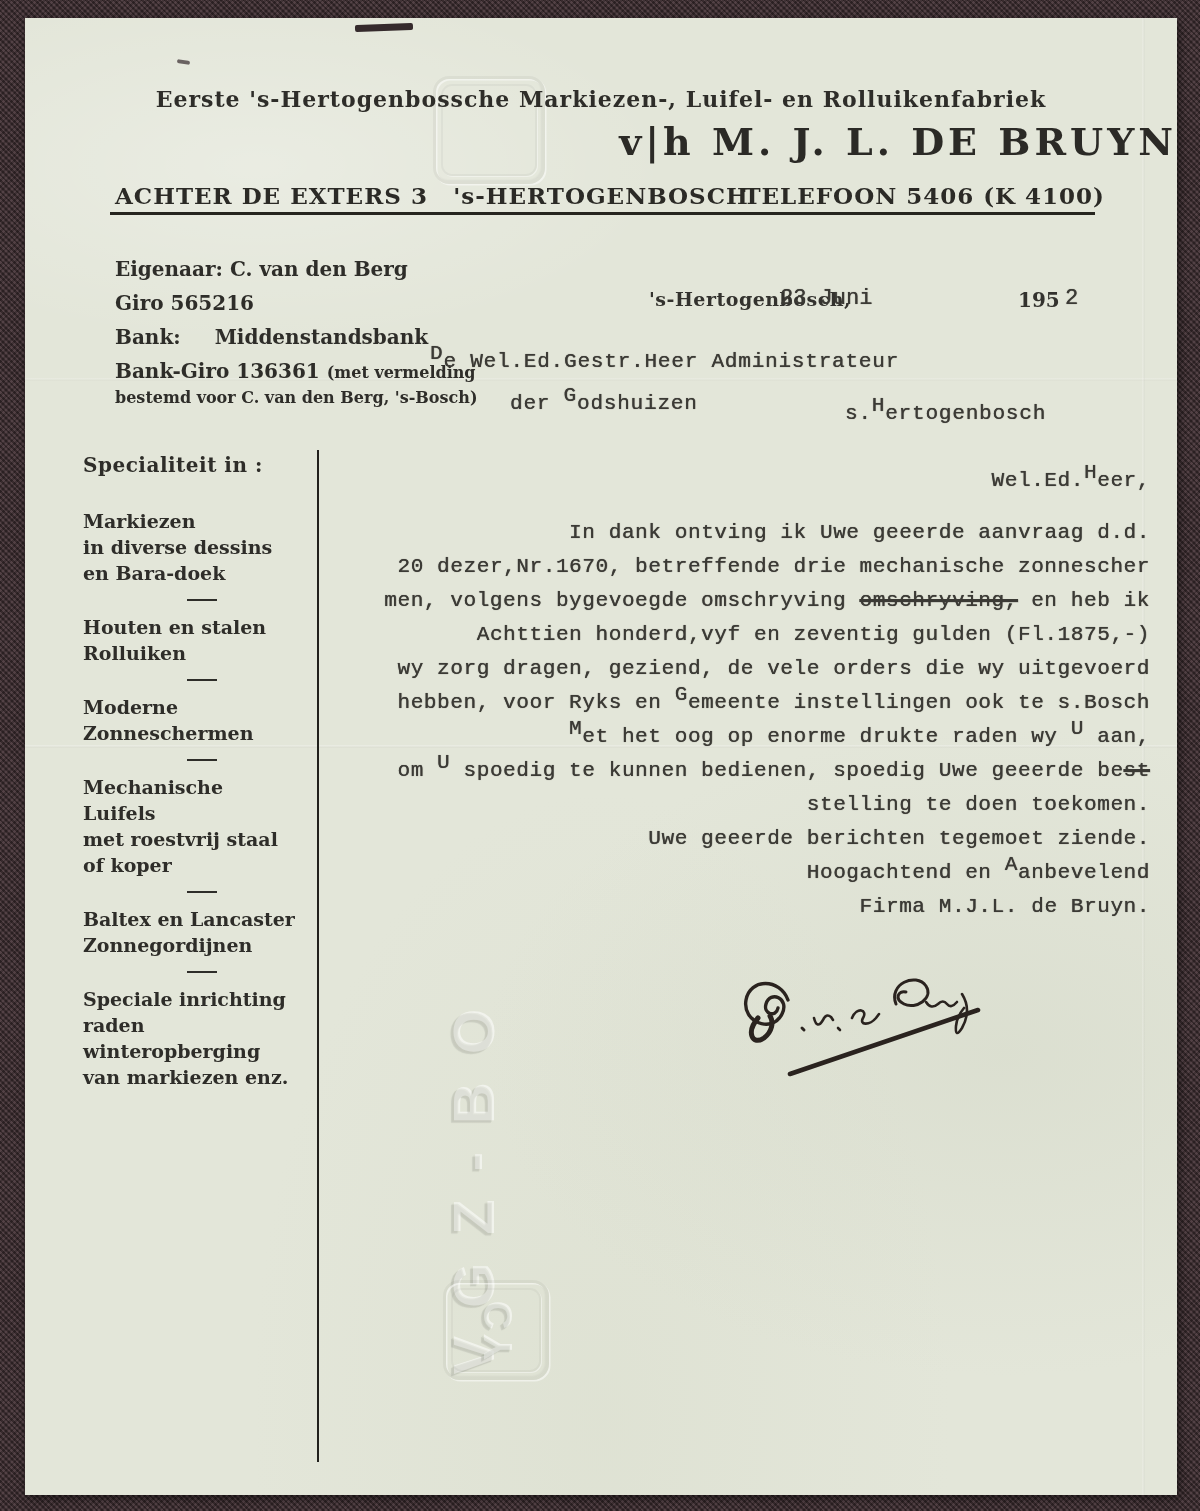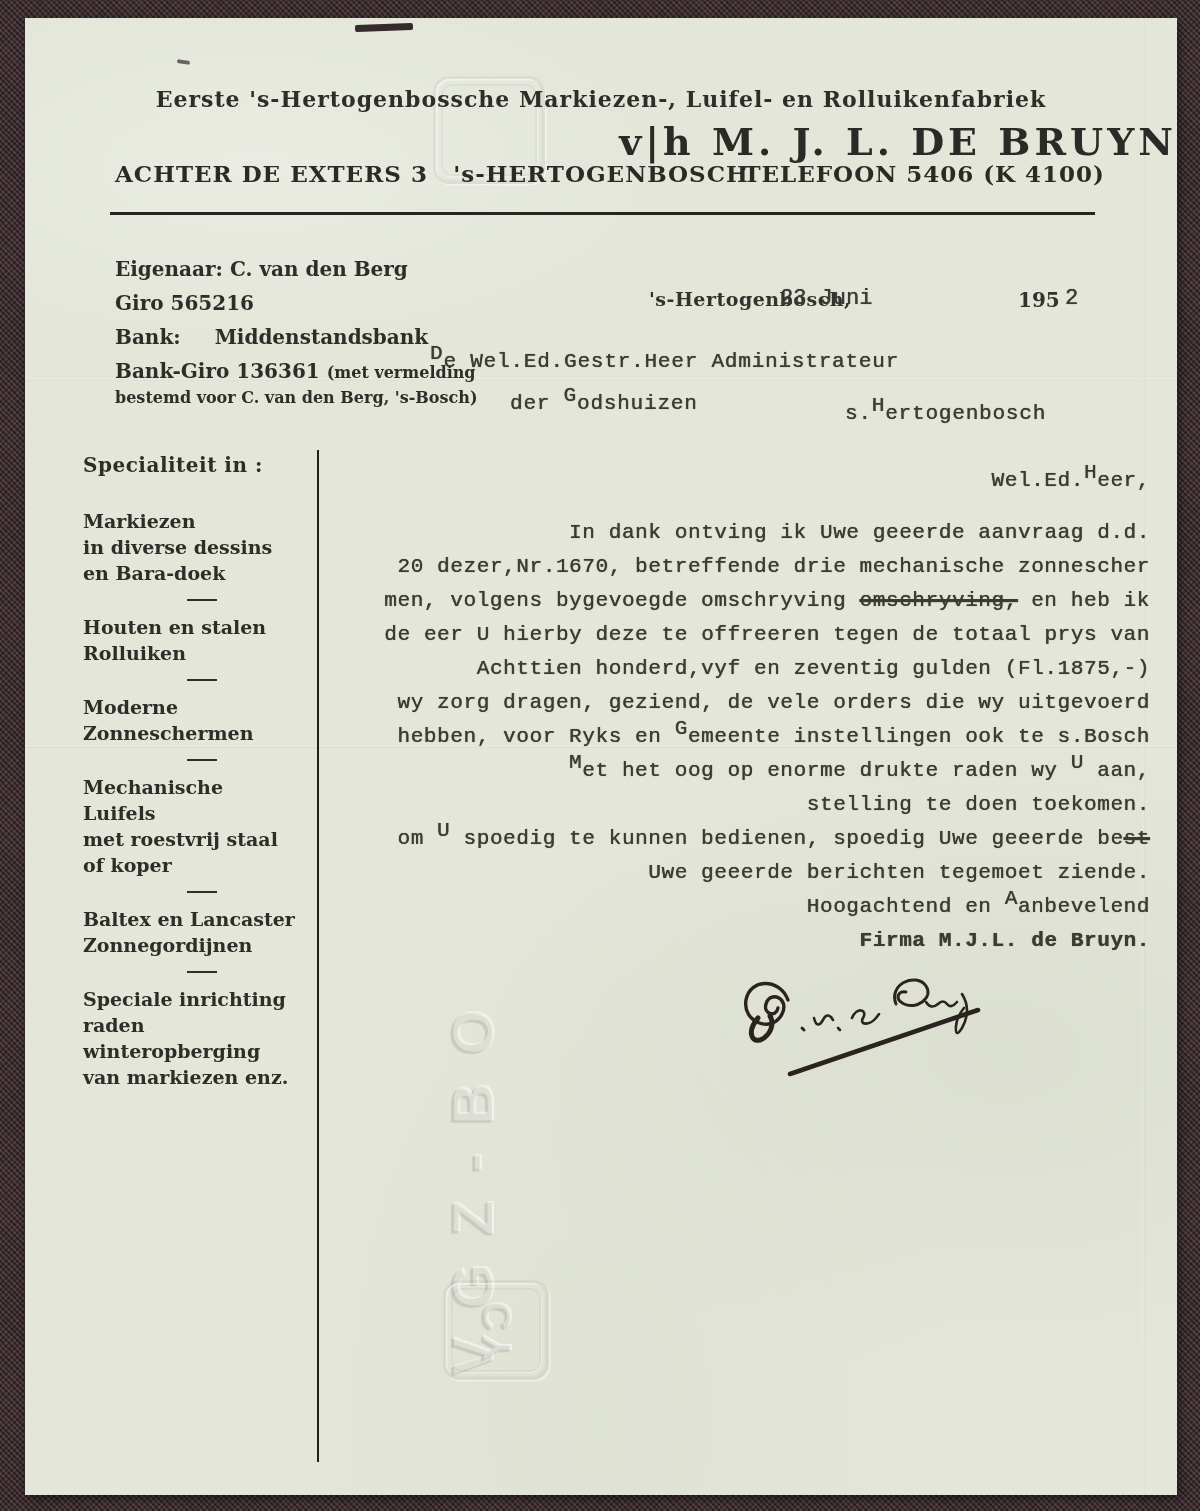--- a/index.html
+++ b/index.html
@@ -21,21 +21,21 @@
   }
   
   .tagline{
     position:absolute;left:0;right:0;top:70px;text-align:center;
     font:bold 22px/1 "DejaVu Serif", serif;color:#2e2d29;letter-spacing:1px;
   }
   .company{
     position:absolute;left:0;right:0;top:105px;text-align:right;
     font:bold 38px/1 "DejaVu Serif", serif;color:#2b2a26;letter-spacing:4px;
   }
-  .addrrow{position:absolute;left:0;right:0;top:144px;height:28px;
+  .addrrow{position:absolute;left:0;right:0;top:166px;height:28px;
     font:bold 23px/1 "DejaVu Serif", serif;color:#2b2a26;letter-spacing:1px;}
   .addr{position:absolute;left:90px;}
   .city{position:absolute;left:0;right:0;text-align:center;}
   .phone{position:absolute;right:72px;}
   .rule{position:absolute;left:85px;top:194px;width:985px;height:3px;background:#26251f;}
   
   .owner{position:absolute;left:90px;top:234px;font:bold 20px/34px "DejaVu Serif", serif;color:#2e2d29;}
   .owner .sm{font-size:16px;line-height:22px;}
   .owner .gap{margin-left:34px;}
   .owner .sm2{display:block;font-size:16px;line-height:20px;font-weight:bold;}
@@ -170,30 +170,29 @@
           <div class="sb-line">van markiezen enz.</div>
         </div>
     </div>
     <div class="vrule"></div>
 
     <div class="body typed">
         <div class="tl gap" style="padding-left: 0px;"><span>Wel.Ed.</span><span class="seg-sup">H</span><span>eer,</span></div>
         <div class="tl" style="padding-left: 170px;"><span>In dank ontving ik Uwe geeerde aanvraag d.d.</span></div>
         <div class="tl" style="padding-left: 0px;"><span>20 dezer,Nr.1670, betreffende drie mechanische zonnescher</span></div>
         <div class="tl" style="padding-left: 0px;"><span>men, volgens bygevoegde omschryving </span><span class="seg-strike">omschryving,</span><span> en heb ik</span></div>
-        <div class="tl" style="padding-left: 0px;"><span>de eer U hierby deze te offreeren tegen de totaal prys van</span></div>
         <div class="tl" style="padding-left: 0px;"><span>Achttien honderd,vyf en zeventig gulden (Fl.1875,-)</span></div>
         <div class="tl" style="padding-left: 0px;"><span>wy zorg dragen, geziend, de vele orders die wy uitgevoerd</span></div>
         <div class="tl" style="padding-left: 0px;"><span>hebben, voor Ryks en </span><span class="seg-sup">G</span><span>emeente instellingen ook te s.Bosch</span></div>
         <div class="tl" style="padding-left: 160px;"><span class="seg-sup">M</span><span>et het oog op enorme drukte raden wy </span><span class="seg-sup">U</span><span> aan,</span></div>
+        <div class="tl" style="padding-left: 0px;"><span>om </span><span class="seg-sup">U</span><span> spoedig te kunnen bedienen, spoedig Uwe geeerde be</span><span class="seg-strike">st</span></div>
         <div class="tl" style="padding-left: 0px;"><span>stelling te doen toekomen.</span></div>
-        <div class="tl" style="padding-left: 0px;"><span>om </span><span class="seg-sup">U</span><span> spoedig te kunnen bedienen, spoedig Uwe geeerde be</span><span class="seg-strike">st</span></div>
         <div class="tl" style="padding-left: 167px;"><span>Uwe geeerde berichten tegemoet ziende.</span></div>
         <div class="tl" style="padding-left: 308px;"><span>Hoogachtend en </span><span class="seg-sup">A</span><span>anbevelend</span></div>
-        <div class="tl" style="padding-left: 332px; font-weight: bold;"><span>Firma M.J.L. de Bruyn.</span></div>
+        <div class="tl" style="padding-left: 332px;"><span>Firma M.J.L. de Bruyn.</span></div>
       </div>
 
     <svg class="signature" viewBox="0 0 300 125" role="img" aria-label="C. v. d. Berg">
       <g fill="none" stroke="#2a231f" stroke-linecap="round">
         <path d="M68,34 C60,12 30,12 26,34 C22,56 52,68 62,48 C70,32 50,24 46,38 C43,48 56,52 58,42" stroke-width="3.4"></path>
         <path d="M38,52 C26,66 32,80 44,72 C52,66 54,56 50,50" stroke-width="5"></path>
         <path d="M82,62 l2,2" stroke-width="3"></path>
         <path d="M94,52 q3,12 9,2 q3,-7 8,-3 l2,3" stroke-width="2.6"></path>
         <path d="M118,62 l2,2" stroke-width="2.6"></path>
         <path d="M132,52 c5,-12 16,-8 11,0 c-4,7 6,8 13,0 l3,-4" stroke-width="2.6"></path>

